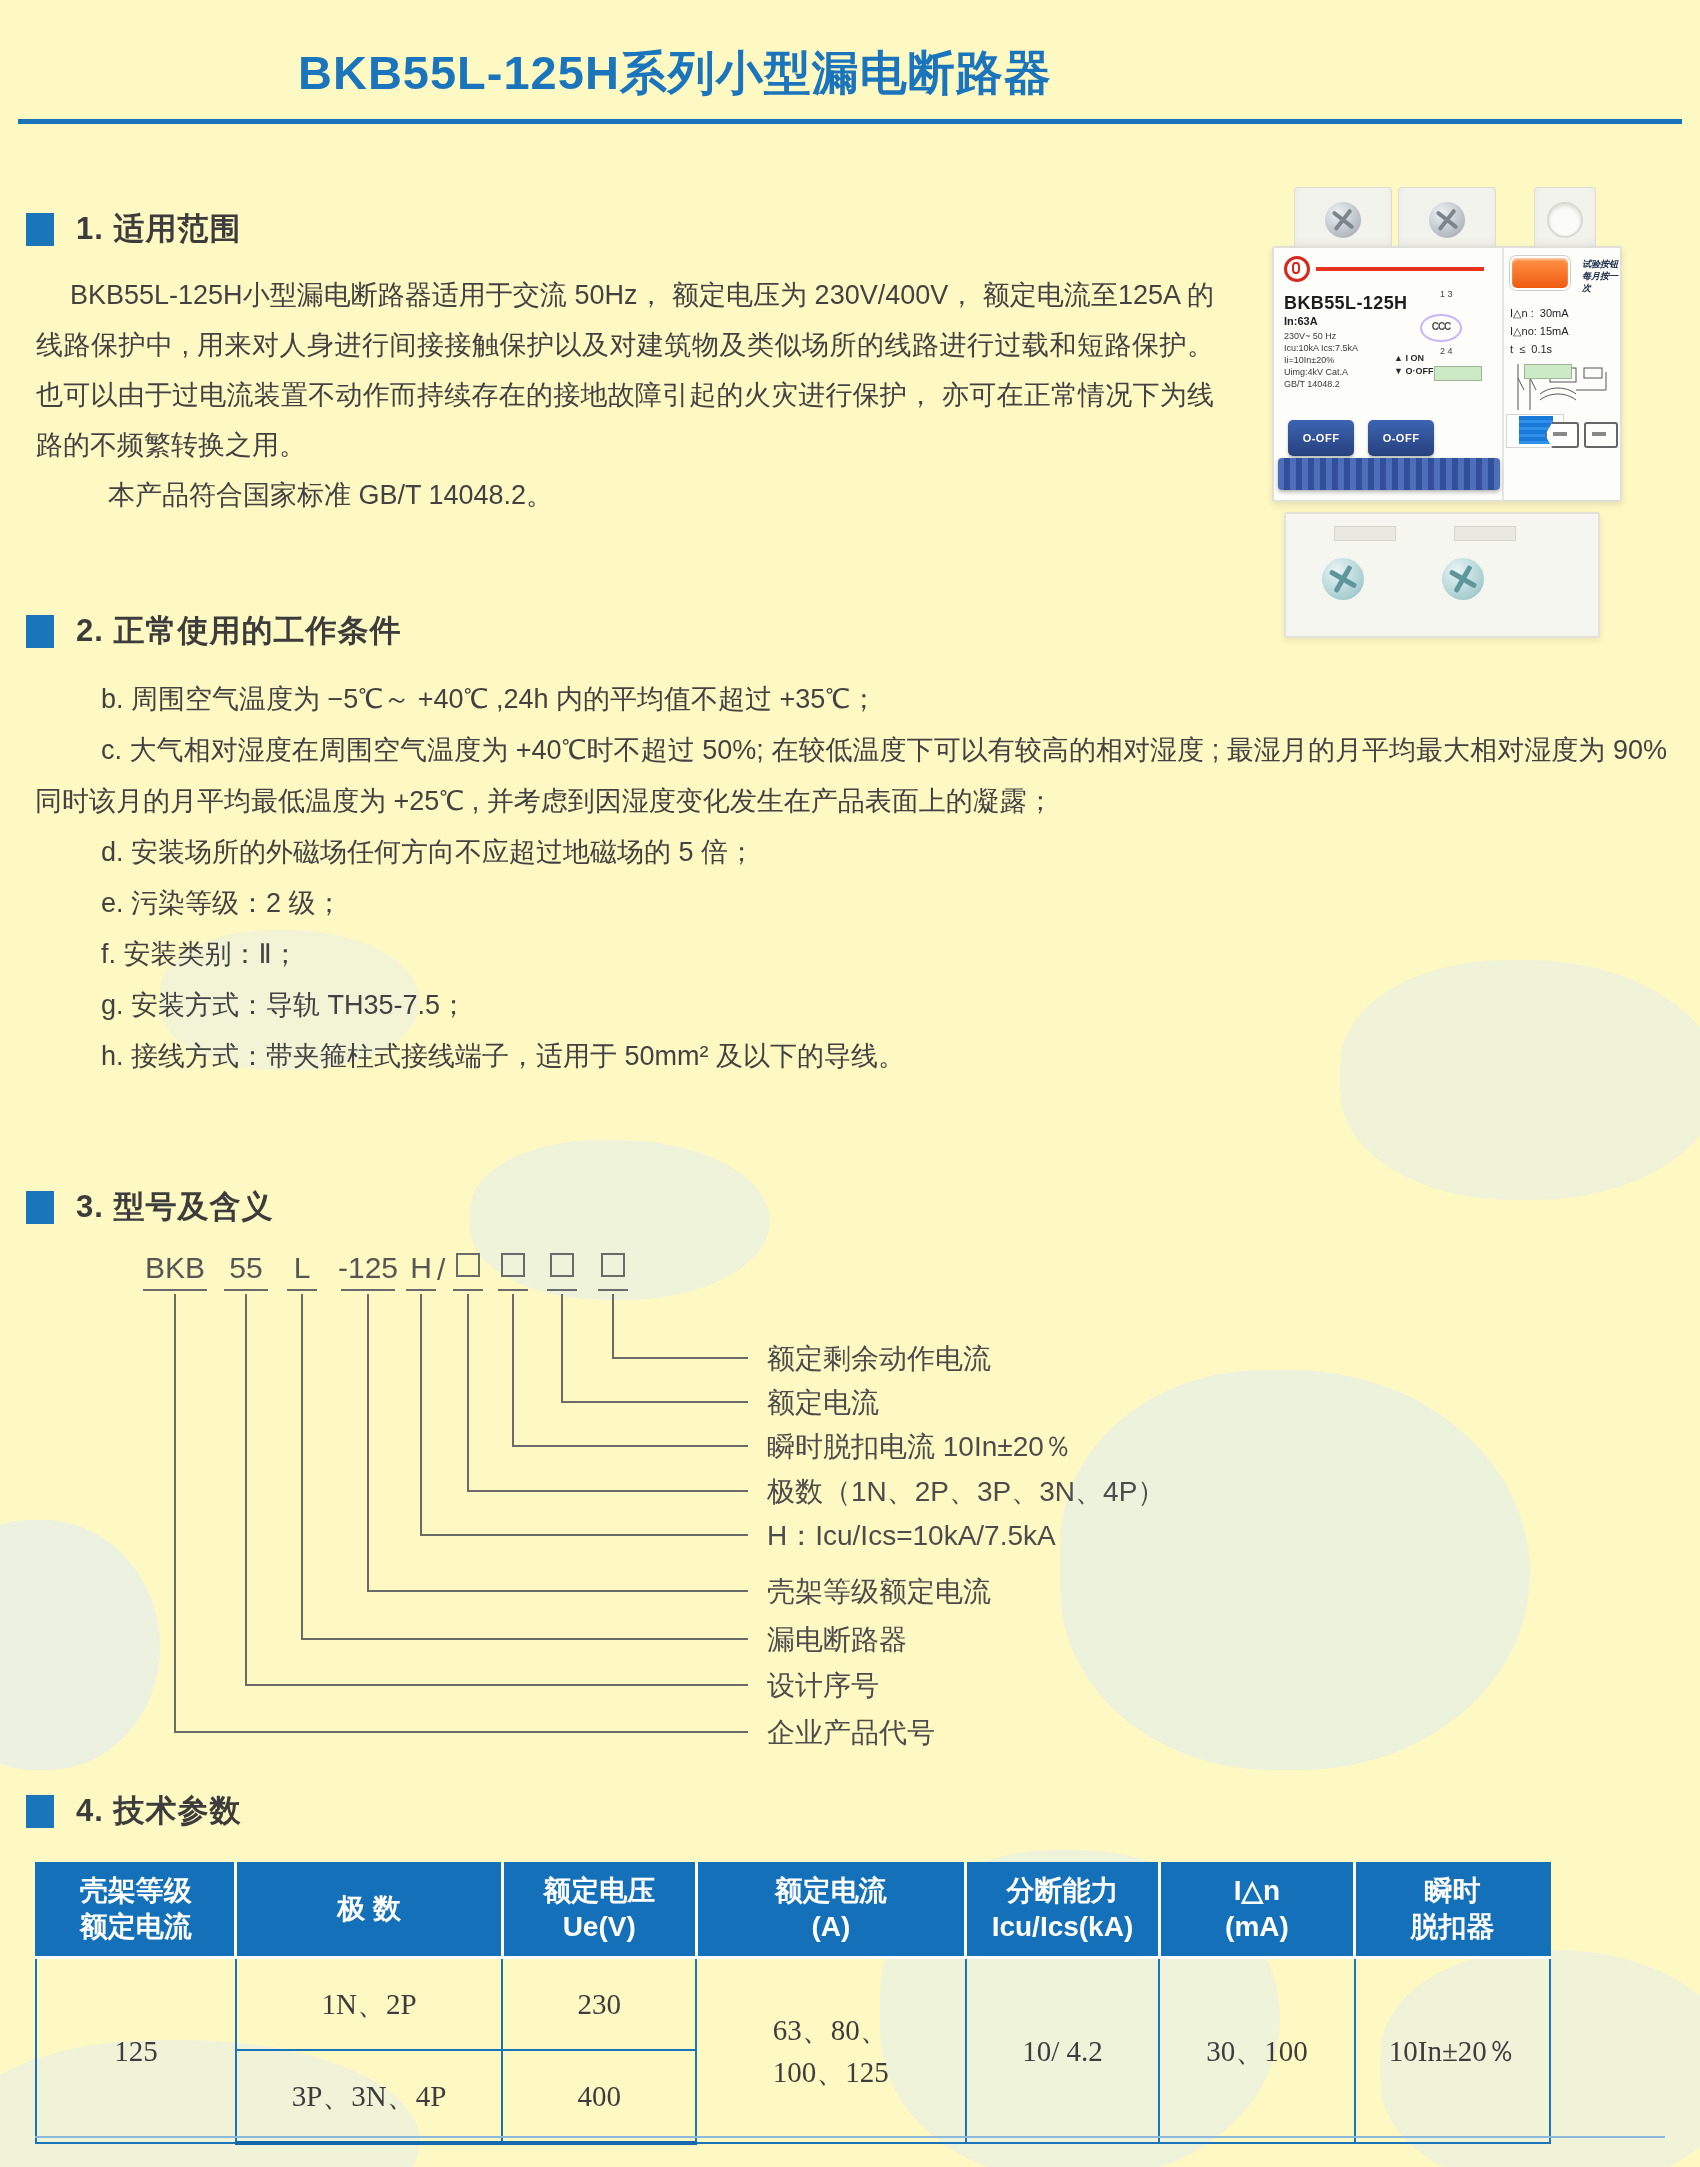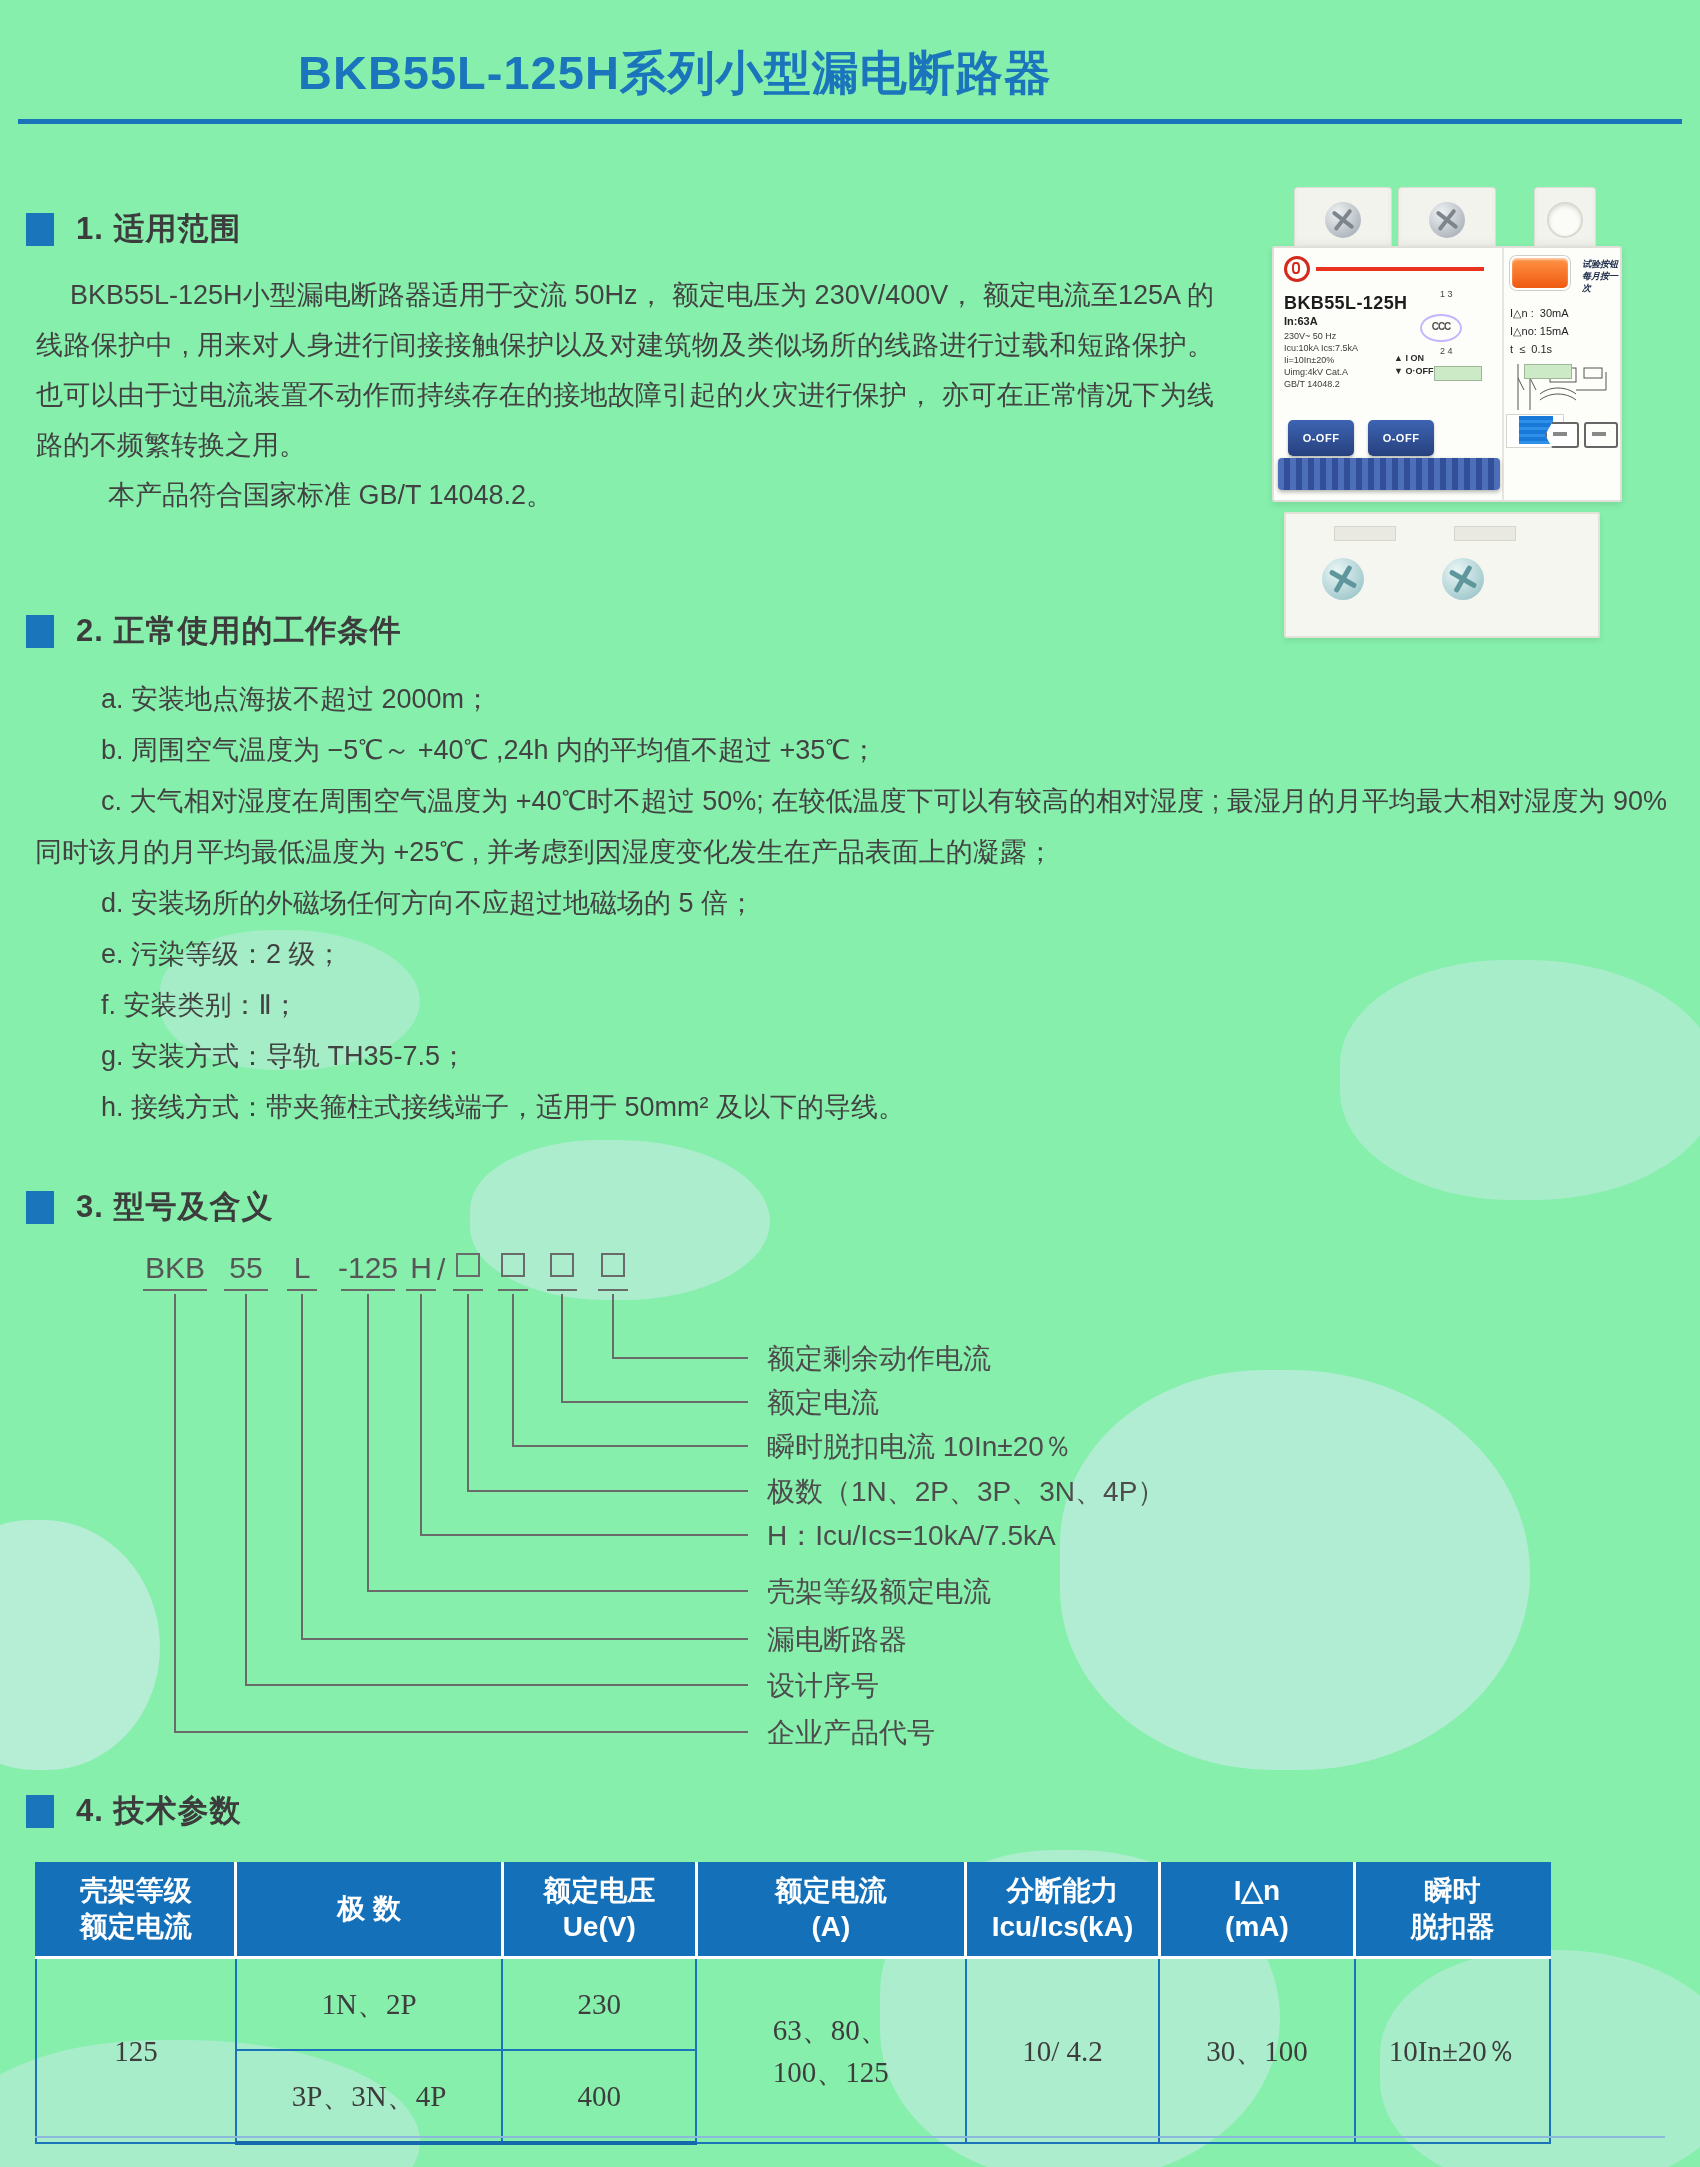--- a/index.html
+++ b/index.html
@@ -1,18 +1,18 @@
 <!DOCTYPE html>
 <html><head>
 <meta charset="utf-8">
 <style>
   html,body { margin:0; padding:0; background:#ffffff; }
   .page {
     position:relative; width:1700px; height:2167px; overflow:hidden;
-    background:#86efac; font-family:"Liberation Sans", sans-serif; color:#3f3f3f;
+    background:#fef9c3; font-family:"Liberation Sans", sans-serif; color:#3f3f3f;
   }
   
   .blob { position:absolute; background:#dcebf7; opacity:.55; border-radius:46% 54% 52% 48%; }
   .b1 { left:-70px;  top:1520px; width:230px; height:250px; }
   .b2 { left:470px;  top:1140px; width:300px; height:160px; opacity:.45; }
   .b3 { left:1060px; top:1370px; width:470px; height:400px; opacity:.5; }
   .b4 { left:1340px; top:960px;  width:380px; height:240px; opacity:.4; }
   .b5 { left:880px;  top:1850px; width:400px; height:330px; opacity:.45; }
   .b6 { left:-40px;  top:2040px; width:460px; height:200px; opacity:.4; }
   .b7 { left:1380px; top:1950px; width:360px; height:240px; opacity:.4; }
@@ -264,21 +264,20 @@
           <b></b>
         </span>
     </div>
   </div>
 
   <div class="sec-h h2">
     <span class="sec-sq"></span>
     <span class="sec-t">2. 正常使用的工作条件</span>
   </div>
   <div class="s2list">
-    <div>a. 安装地点海拔不超过 2000m；</div>
     <div>b. 周围空气温度为 −5℃～ +40℃ ,24h 内的平均值不超过 +35℃；</div>
     <div>c. 大气相对湿度在周围空气温度为 +40℃时不超过 50%; 在较低温度下可以有较高的相对湿度 ; 最湿月的月平均最大相对湿度为 90% 同时该月的月平均最低温度为 +25℃ , 并考虑到因湿度变化发生在产品表面上的凝露；</div>
     <div>d. 安装场所的外磁场任何方向不应超过地磁场的 5 倍；</div>
     <div>e. 污染等级：2 级；</div>
     <div>f. 安装类别：Ⅱ；</div>
     <div>g. 安装方式：导轨 TH35-7.5；</div>
     <div>h. 接线方式：带夹箍柱式接线端子，适用于 50mm² 及以下的导线。</div>
   </div>
 
   <div class="sec-h h3">

